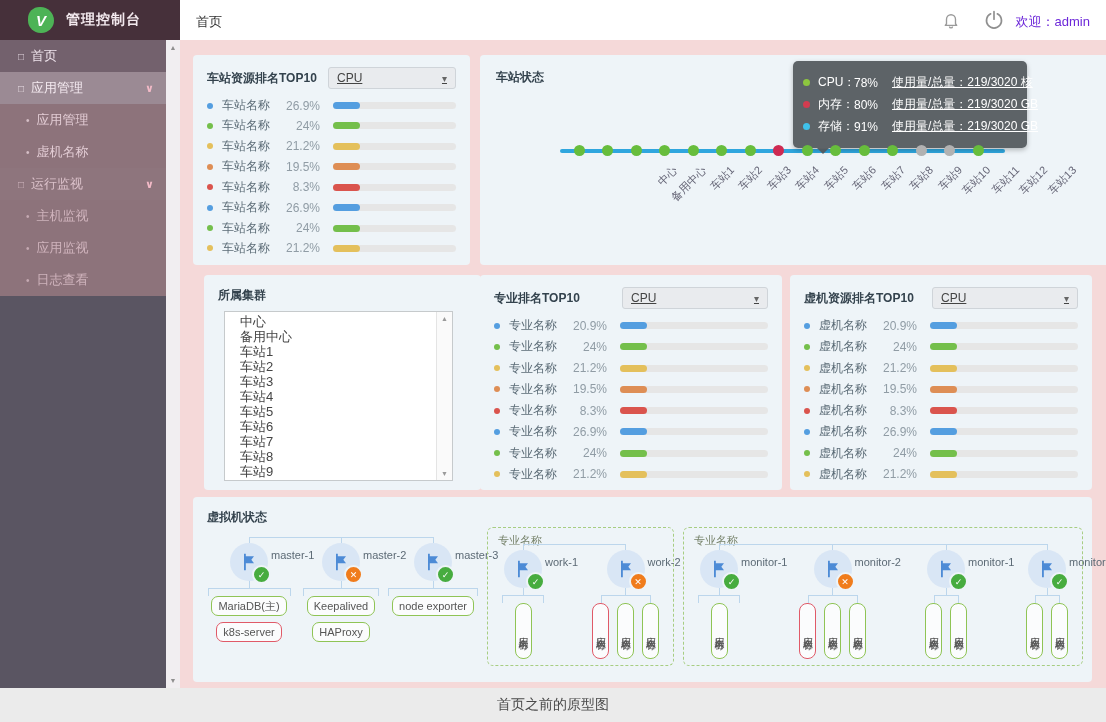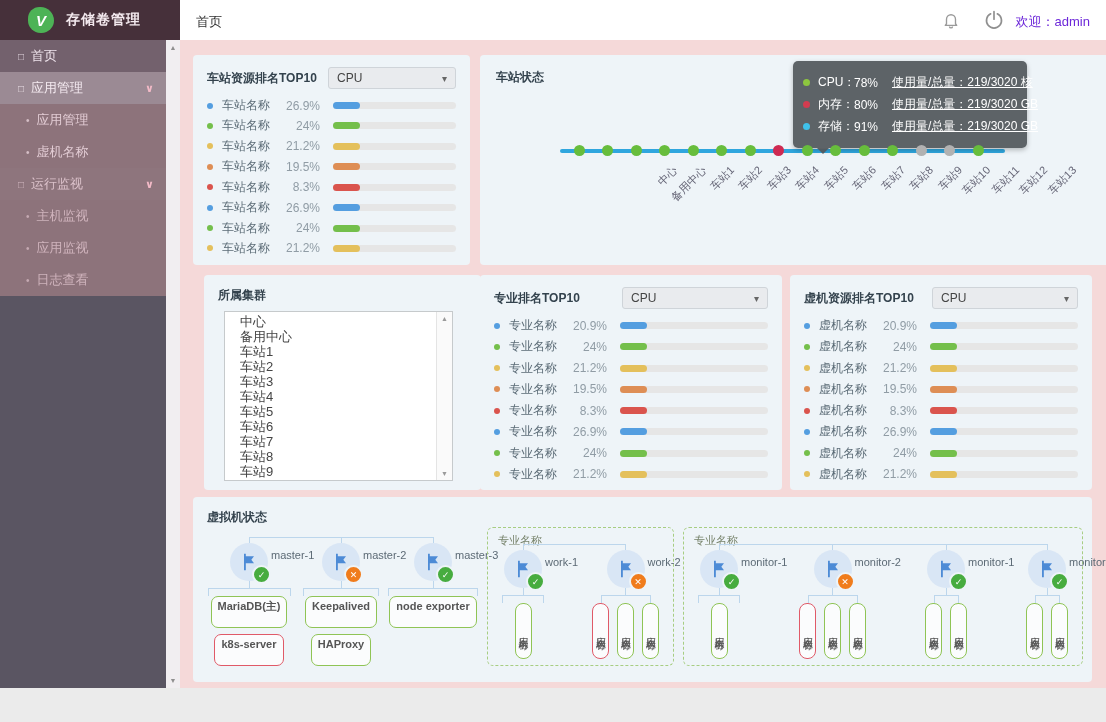--- a/index.html
+++ b/index.html
@@ -29,21 +29,21 @@
   .bell{right:146px;}
   .power{right:102px;}
   .welcome{position:absolute;right:16px;top:13px;font-size:13px;color:#6d28d9;}
   
   .content{position:absolute;left:180px;top:40px;right:0;bottom:34px;background:#f5d9d9;}
   .panel{position:absolute;background:#eef4f8;border-radius:4px;}
   .panel-pad{padding:12px 14px 0 14px;}
   .panel-title{font-size:12px;font-weight:bold;color:#33424d;}
   .p-head{display:flex;align-items:center;justify-content:space-between;}
   .sel{display:flex;align-items:center;justify-content:space-between;background:#e9ebee;border:1px solid #cfd4d9;
-       border-radius:3px;height:20px;padding:0 8px;font-size:12px;color:#444;cursor:pointer;}
+       border-radius:3px;height:20px;padding:0 8px;font-size:12px;color:#444;cursor:pointer;text-decoration:underline;}
   .sel-caret{font-size:10px;color:#666;margin-left:8px;}
   
   .rank-list{display:flex;flex-direction:column;justify-content:space-between;margin-top:8px;}
   .rank-row{display:flex;align-items:center;}
   .r-dot{width:6px;height:6px;border-radius:50%;flex:none;margin-right:9px;}
   .r-name{width:58px;font-size:12px;color:#5b6b76;flex:none;}
   .r-val{width:40px;text-align:right;font-size:12px;color:#909ca5;margin-right:13px;flex:none;}
   .r-track{flex:1;height:7px;border-radius:4px;background:#e6e6e6;}
   .r-fill{width:27px;height:7px;border-radius:4px;}
   
@@ -79,21 +79,21 @@
          display:flex;align-items:center;justify-content:center;}
   .vm-badge{position:absolute;right:-3px;bottom:-3px;width:15px;height:15px;border-radius:50%;border:2px solid #eef4f8;
             color:#fff;font-size:9px;font-weight:bold;display:flex;align-items:center;justify-content:center;}
   .b-ok{background:#47ac3f;}
   .b-err{background:#f07c1c;}
   .vm-name{position:absolute;left:calc(50% + 22px);top:12px;font-size:11px;color:#5c6a75;white-space:nowrap;}
   .bracket{height:8px;border:1px solid #bcd6ec;border-bottom:none;box-sizing:border-box;}
   .apps-row{display:flex;gap:8px;}
   .apps-col{display:flex;flex-direction:column;gap:6px;align-items:center;}
   .abox{font-size:11px;color:#555;border:1px solid #8fc455;border-radius:7px;background:rgba(255,255,255,.75);
-        height:32px;line-height:18px;padding:0 6px;min-width:54px;box-sizing:border-box;text-align:center;white-space:nowrap;font-weight:bold;}
+        height:20px;line-height:18px;padding:0 6px;min-width:54px;box-sizing:border-box;text-align:center;white-space:nowrap;}
   .vbox{writing-mode:vertical-rl;text-orientation:upright;font-size:10px;color:#555;border:1px solid #8fc455;
         border-radius:8px;background:rgba(255,255,255,.75);height:56px;width:17px;display:flex;align-items:center;
         justify-content:center;box-sizing:border-box;letter-spacing:1px;}
   .s-err{border-color:#e05a68;}
   .vm-group{position:absolute;border:1px dashed #a7cd82;border-radius:6px;}
   .vg-label{position:absolute;left:10px;top:5px;font-size:11px;color:#77836b;}
   .vg-strip{position:absolute;left:0;right:0;top:16px;display:flex;justify-content:space-between;padding:0 14px;}
   .hline{position:absolute;height:1px;background:#bcd6ec;}
   
   .caption{position:absolute;left:0;right:0;bottom:0;height:34px;background:#ebebeb;
@@ -137,21 +137,21 @@
           <span class="mi-label">应用监视</span>
         </div>
         <div class="mi v-sub-dim">
           <span class="mi-ico">•</span>
           <span class="mi-label">日志查看</span>
         </div>
       </div>
   </div>
   <div class="side-head">
     <div class="logo">V</div>
-    <div class="side-title">存储卷管理</div>
+    <div class="side-title">管理控制台</div>
   </div>
   <div class="scroll-strip">
     <div class="strip-arrow" style="top:4px">▲</div>
     <div class="strip-arrow" style="bottom:4px">▼</div>
   </div>
 
   <div class="main-head">
     <div class="crumb">首页</div>
     <div class="head-ic bell">
       <svg width="18" height="20" viewBox="0 0 24 24" fill="none" stroke="#9a9a9a" stroke-width="1.8" stroke-linejoin="round">
@@ -656,13 +656,14 @@
                 <div class="vbox">应用名称</div>
               </div>
             </div>
             <div class="hline" style="left: 35px; width: 328px; top: 0px;"></div>
           </div>
       </div>
     </div>
 
   </div>
 
+  <div class="caption">首页之前的原型图</div>
 </div>
 
 </body></html>

